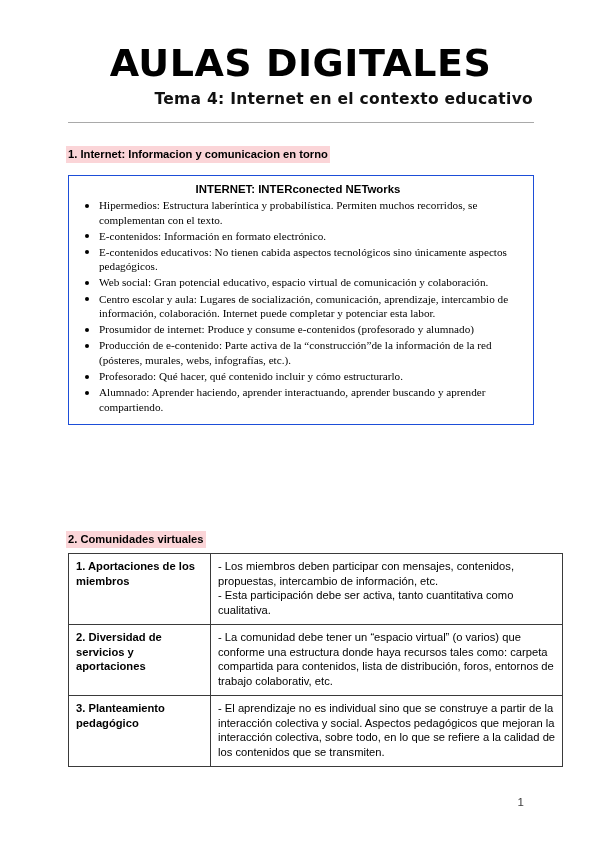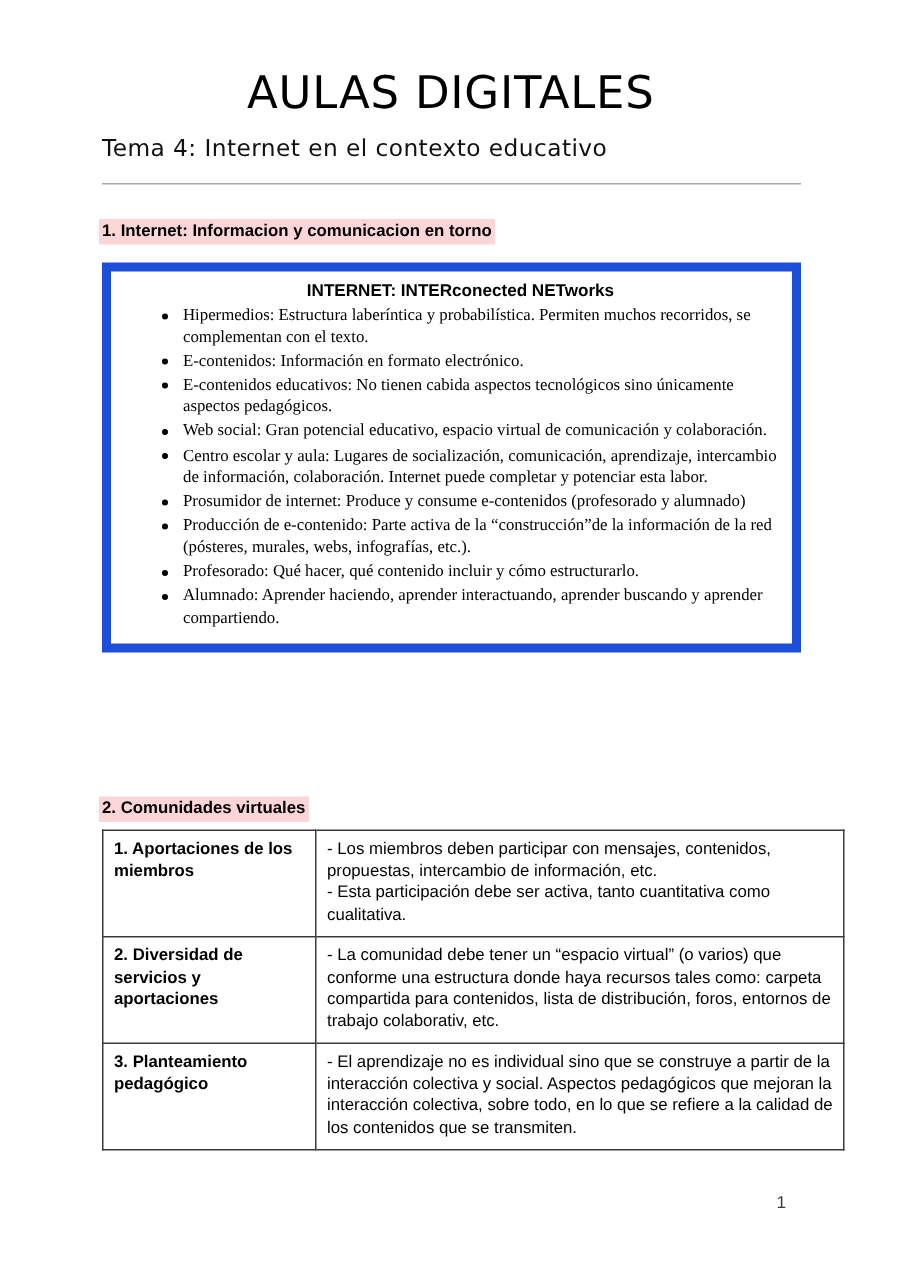--- a/index.html
+++ b/index.html
@@ -25,39 +25,40 @@
   }
 
   
   .doc-title {
     position: absolute;
     left: 68px;
     top: 46px;
     width: 465px;
     text-align: center;
     font-family: "DejaVu Sans", sans-serif;
-    font-weight: normal;
-    font-size: 30px;
+    font-weight: bold;
+    font-size: 38px;
     letter-spacing: 0.5px;
     line-height: 34px;
     color: #000;
     white-space: nowrap;
   }
   .doc-subtitle {
     position: absolute;
     left: 68px;
     top: 90px;
     width: 465px;
-    text-align: left;
+    text-align: right;
     font-family: "DejaVu Sans", sans-serif;
     font-size: 15.5px;
     letter-spacing: 0.3px;
     line-height: 19px;
     color: #111;
     white-space: nowrap;
+    font-weight: bold;
   }
   .header-rule {
     position: absolute;
     left: 68px;
     top: 122px;
     width: 466px;
     height: 1px;
     background: #a9a9a9;
   }
 
@@ -74,24 +75,24 @@
   }
   #heading-1 { left: 66px; top: 146px; }
   #heading-2 { left: 66px; top: 531px; }
 
   
   .content-box {
     position: absolute;
     left: 68px;
     top: 175px;
     width: 466px;
-    border: 6px solid #1d4ed8;
+    border: 1px solid #1d4ed8;
     box-sizing: border-box;
     background: #fff;
-    padding: 6px 8px 8px 20px;
+    padding: 6px 8px 8px 2px;
   }
   .box-title {
     text-align: center;
     font-weight: bold;
     font-size: 11.4px;
     line-height: 15px;
     margin: 0 0 1px 0;
   }
   .box-intro {
     text-align: center;

